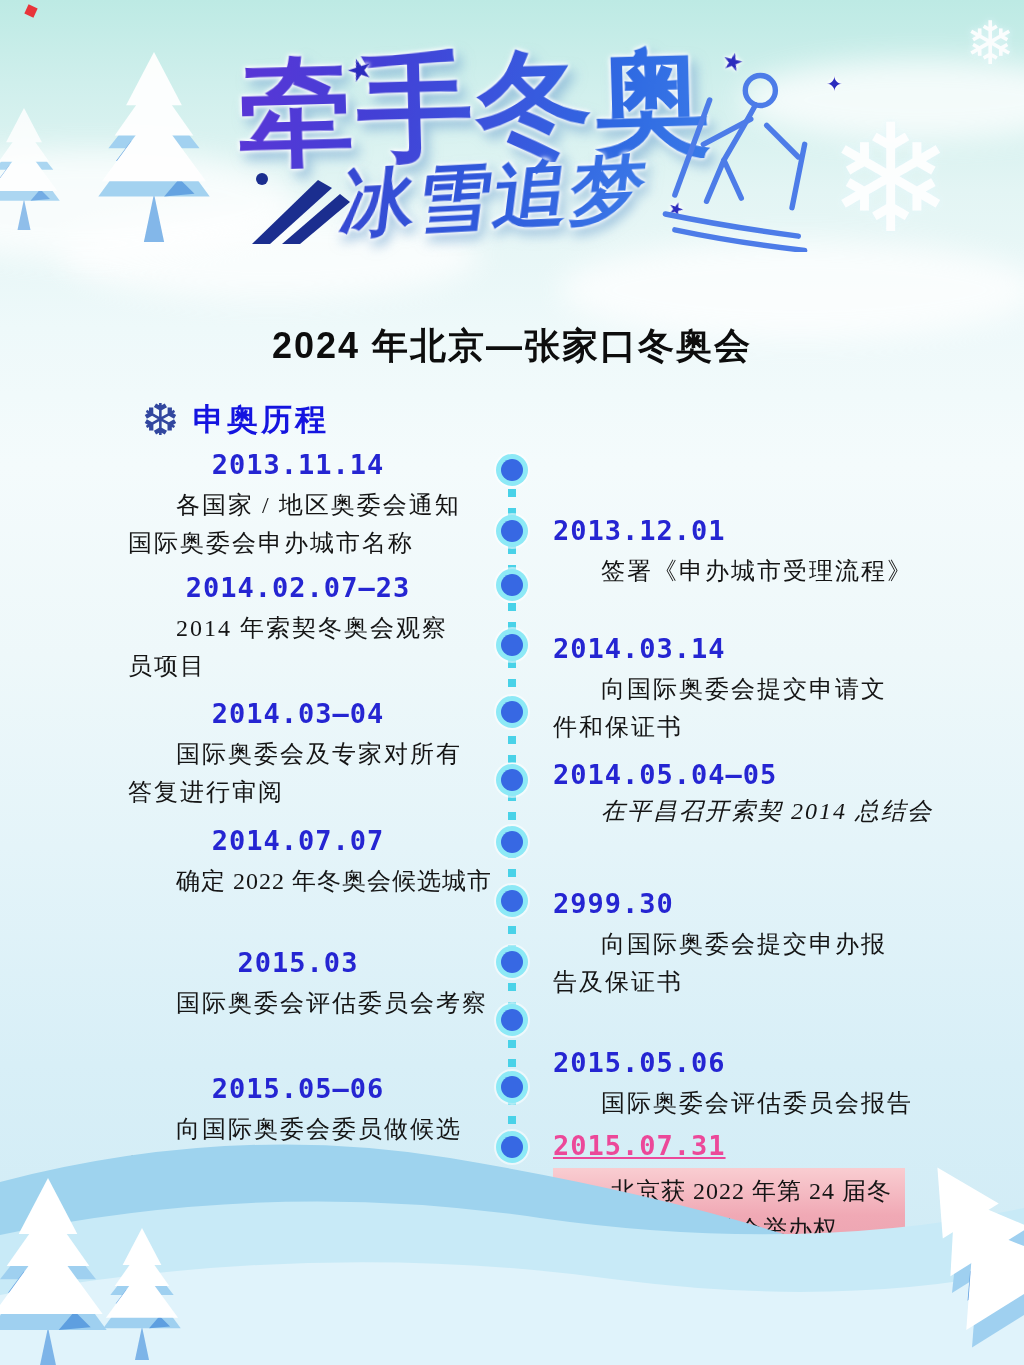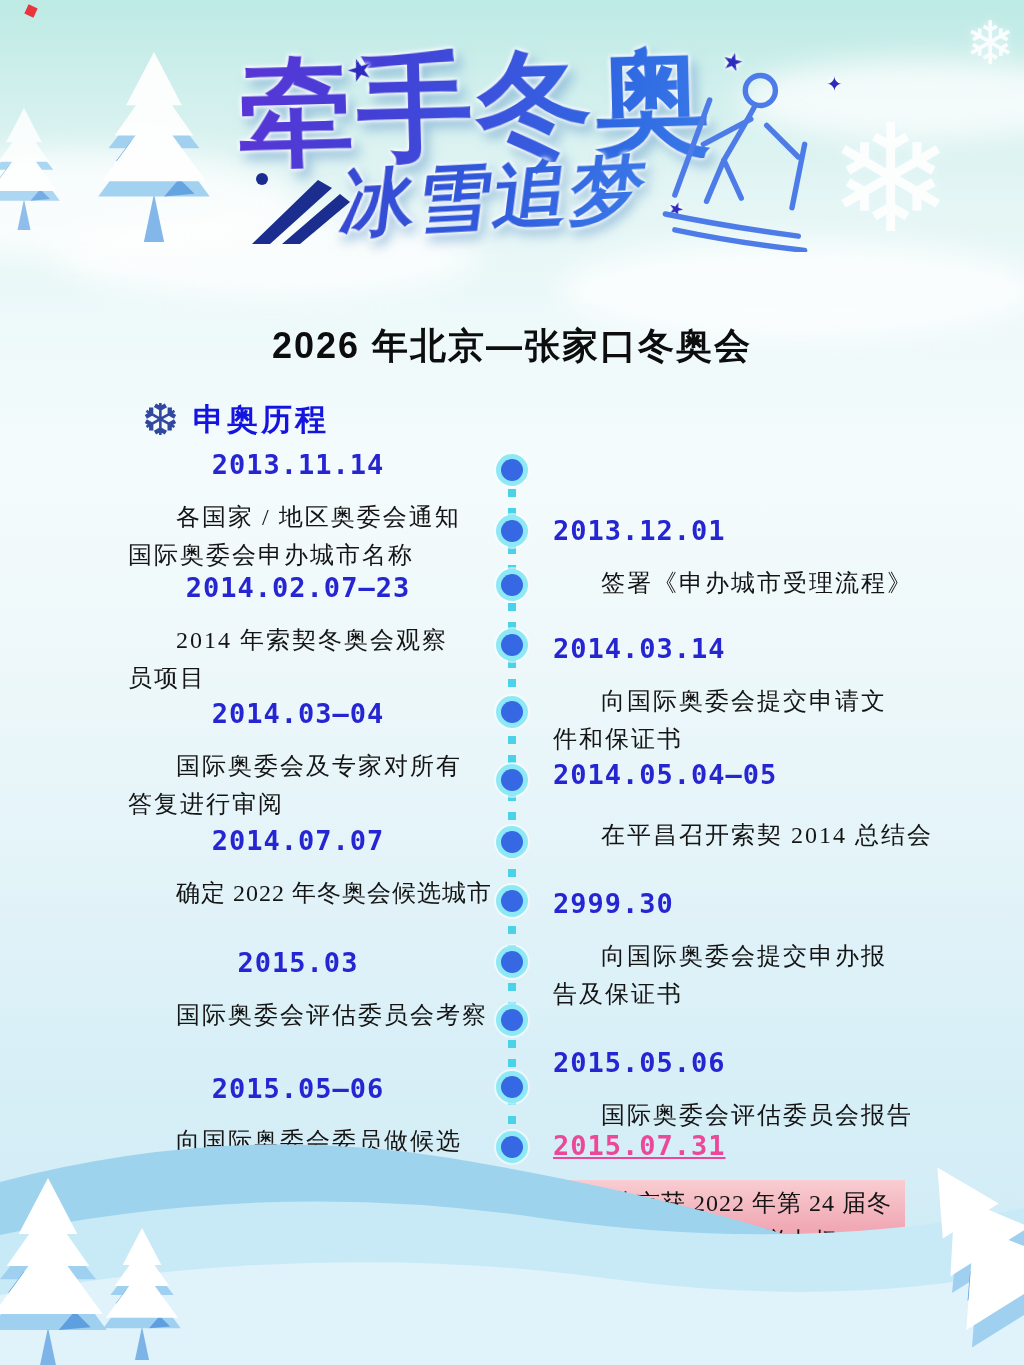--- a/index.html
+++ b/index.html
@@ -36,21 +36,21 @@
   
   .tl-line{left:508px;top:470px;width:8px;height:742px;background:repeating-linear-gradient(180deg,#49d2e8 0 8px,transparent 8px 19px);}
   .node{position:absolute;left:496px;width:32px;height:32px;border-radius:50%;background:#8de9f6;box-shadow:0 0 0 2px rgba(255,255,255,.55);}
   .node::after{content:"";position:absolute;inset:5px;border-radius:50%;background:#3768e3;}
   .entry{position:absolute;width:352px;}
   .entry.left{left:128px;width:340px;}
   .entry.right{left:553px;}
   .date{font-family:"DejaVu Sans Mono",monospace;font-weight:bold;font-size:27px;line-height:1.08;color:#2525d2;letter-spacing:1px;}
   .entry.left .date{text-align:center;}
   .date.red{color:#ec4899;text-decoration:underline;}
-  .body{margin-top:20px;font-family:"Liberation Serif","DejaVu Serif",serif;font-size:24px;line-height:1.58;letter-spacing:2px;color:#151515;text-indent:2em;}
+  .body{margin-top:8px;font-family:"Liberation Serif","DejaVu Serif",serif;font-size:24px;line-height:1.58;letter-spacing:2px;color:#151515;text-indent:2em;}
   .body.nowrap{white-space:nowrap;}
   .body.tight{letter-spacing:1px;}
   .body.highlight{background:linear-gradient(180deg,#f9cdd1 0%,#f0a9b5 55%,#eba4b1 100%);padding:5px 10px;letter-spacing:1px;}
   
   .tree{position:absolute;}
   .hills{left:0;bottom:0;width:1024px;height:235px;}
   .speck{left:26px;top:6px;width:10px;height:10px;background:#e8343a;transform:rotate(25deg);}
   .swoosh{left:252px;top:172px;}
   .skier{left:640px;top:62px;}
 </style>
@@ -103,21 +103,21 @@
   <path d="M73,27 C66,40 60,50 53,62"></path>
   <path d="M70,36 L40,52"></path>
   <path d="M44,24 L22,84"></path>
   <path d="M80,40 L100,60"></path>
   <path d="M104,52 L96,92"></path>
   <path d="M53,62 L42,88 M53,62 L64,86"></path>
   <path d="M16,96 Q55,104 100,110"></path>
   <path d="M22,106 Q60,114 104,119"></path>
 </svg>
 
-<div class="abs page-title">2026 年北京—张家口冬奥会</div>
+<div class="abs page-title">2024 年北京—张家口冬奥会</div>
 <div class="abs section">
   <span class="flake">❆</span>
   <span class="label">申奥历程</span>
 </div>
 
 <div class="abs tl-line"></div>
 <div class="node" style="top:454px;"></div>
 <div class="node" style="top:515px;"></div>
 <div class="node" style="top:569px;"></div>
 <div class="node" style="top:629px;"></div>
@@ -145,21 +145,21 @@
 <div class="entry right" style="top:634px;">
   <div class="date">2014.03.14</div>
   <div class="body">向国际奥委会提交申请文件和保证书</div>
 </div>
 <div class="entry left" style="top:699px;">
   <div class="date">2014.03—04</div>
   <div class="body">国际奥委会及专家对所有答复进行审阅</div>
 </div>
 <div class="entry right" style="top:760px;">
   <div class="date">2014.05.04—05</div>
-  <div class="body nowrap" style="margin-top:28px;">在平昌召开索契 2014 总结会</div>
+  <div class="body nowrap" style="margin-top:4px;font-style:italic;">在平昌召开索契 2014 总结会</div>
 </div>
 <div class="entry left" style="top:826px;">
   <div class="date">2014.07.07</div>
   <div class="body nowrap tight">确定 2022 年冬奥会候选城市</div>
 </div>
 <div class="entry right" style="top:889px;">
   <div class="date">2999.30</div>
   <div class="body">向国际奥委会提交申办报告及保证书</div>
 </div>
 <div class="entry left" style="top:948px;">

